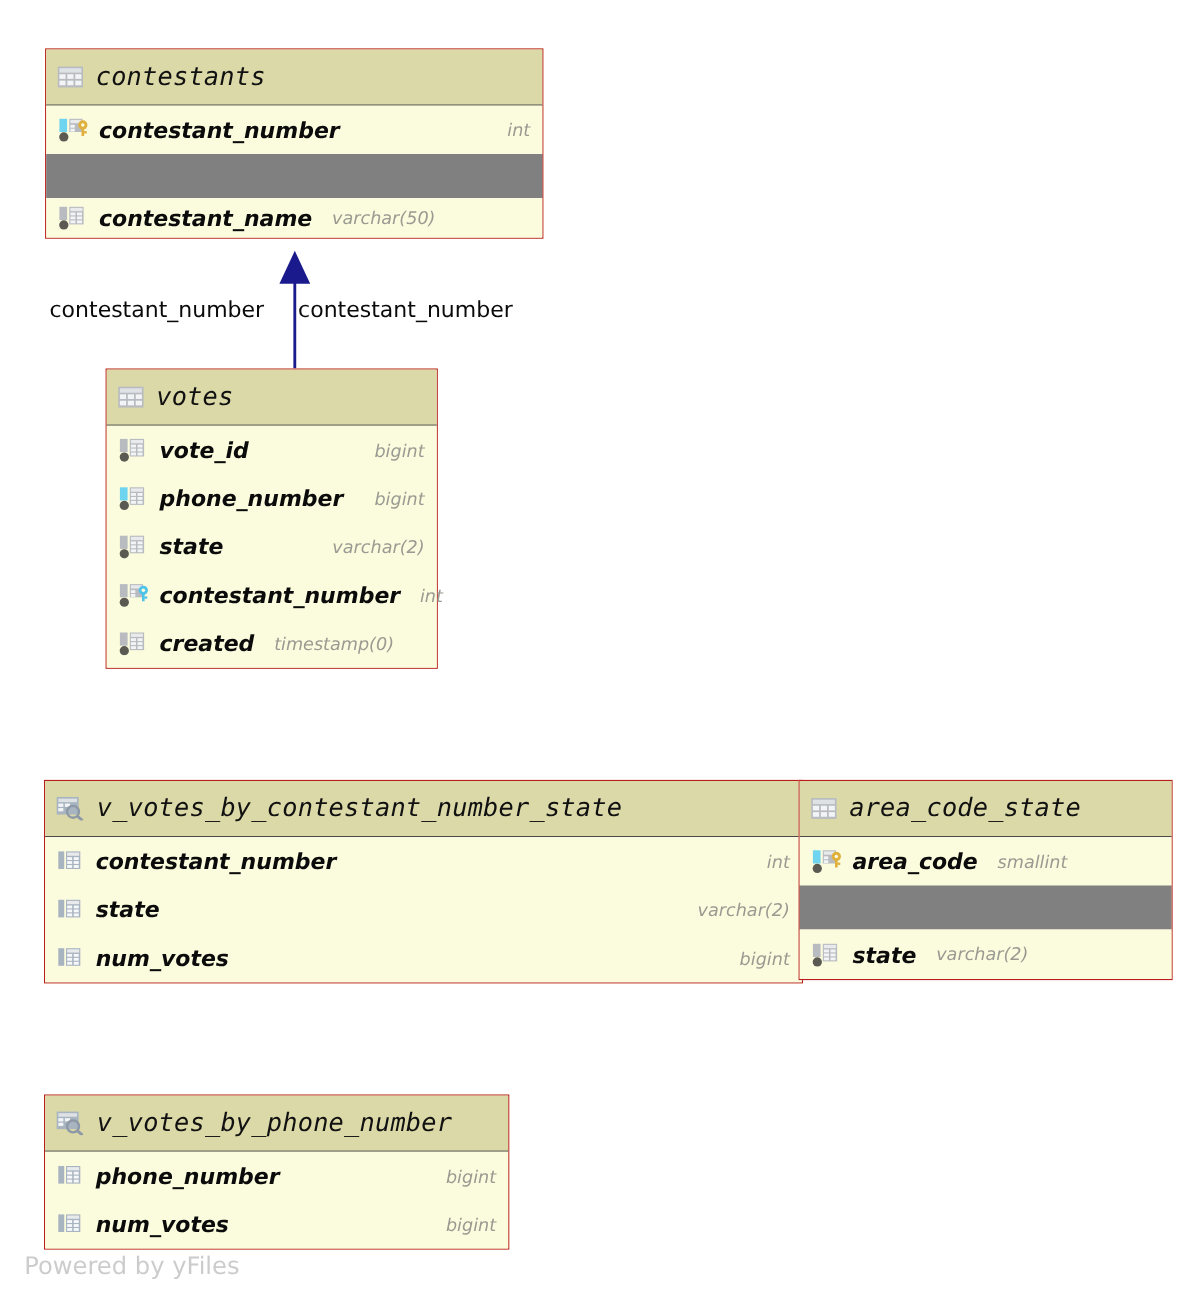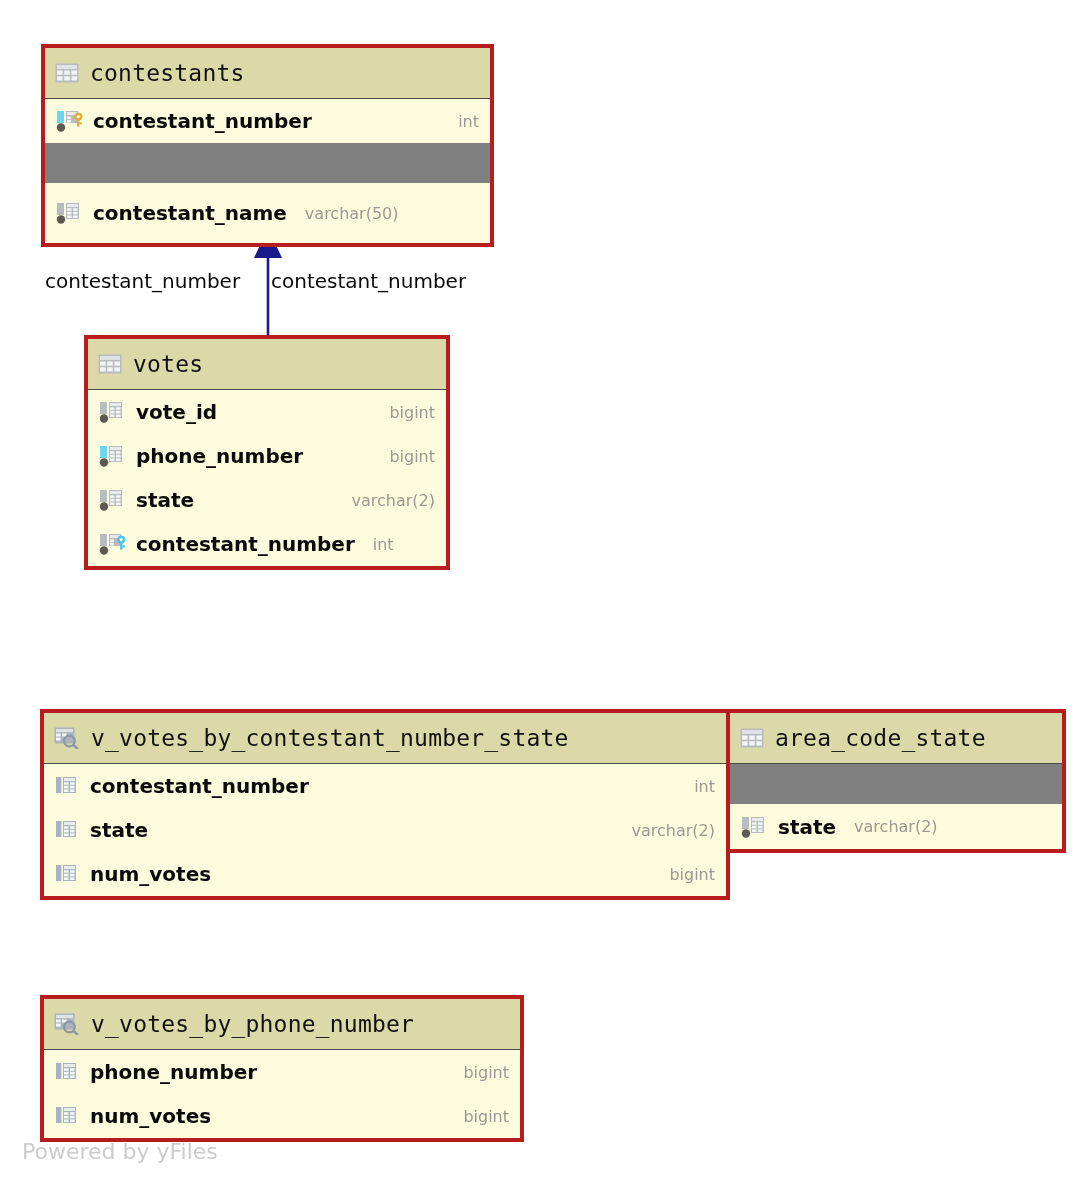--- a/index.html
+++ b/index.html
@@ -18,22 +18,23 @@
   
   #canvas {
     position: absolute;
     inset: 0;
   }
 
   
   .node {
     position: absolute;
     box-sizing: border-box;
-    border: 4px solid #b91c1c;
+    border: 1px solid #b91c1c;
     background: #fbfbdd;
+    font-style: italic;
   }
   .node-header {
     display: flex;
     align-items: center;
     background: #dcd9a8;
     border-bottom: 1px solid #4a4a4a;
     box-sizing: border-box;
     height: 51px;
     padding: 0 10px;
   }
@@ -141,41 +142,41 @@
           <circle cx="22.3" cy="6.6" r="1.6" fill="#fbfbdd"></circle>
           <rect x="21.1" y="9.4" width="2.4" height="7.2" fill="#e0b03c"></rect>
           <rect x="23.3" y="12.2" width="2.6" height="2.1" fill="#e0b03c"></rect>
         </svg>
         <span class="row-name">contestant_number</span>
         <span class="row-type">int</span>
       </div>
 
       <div class="row gap"></div>
 
-      <div class="row tight" style="height:60px">
+      <div class="row tight" style="height:36px">
         <svg class="ico" width="28" height="22" viewBox="0 0 28 22">
           <rect x="1" y="1" width="7" height="12" fill="#b8bcc0"></rect>
           <circle cx="5" cy="17.5" r="4.2" fill="#5a5a52"></circle>
           <rect x="10" y="1" width="13" height="16" fill="#b8bcc0"></rect>
           <rect x="11" y="2" width="11" height="3" fill="#e8eaec"></rect>
           <rect x="11" y="6.2" width="4.6" height="2.6" fill="#f2f4f6"></rect>
           <rect x="17" y="6.2" width="4.6" height="2.6" fill="#f2f4f6"></rect>
           <rect x="11" y="9.8" width="4.6" height="2.6" fill="#f2f4f6"></rect>
           <rect x="17" y="9.8" width="4.6" height="2.6" fill="#f2f4f6"></rect>
           <rect x="11" y="13.4" width="4.6" height="2.6" fill="#f2f4f6"></rect>
           <rect x="17" y="13.4" width="4.6" height="2.6" fill="#f2f4f6"></rect>
         </svg>
         <span class="row-name">contestant_name</span>
         <span class="row-type">varchar(50)</span>
       </div>
 
     </div>
   </div>
 
-  <div class="node" style="left:84px; top:335px; width:366px;">
+  <div class="node" style="left:96px; top:335px; width:302px;">
     <div class="node-header">
       <svg class="ico" width="24" height="20" viewBox="0 0 24 20">
         <rect x="0.5" y="0.5" width="23" height="19" fill="#b8bcc0"></rect>
         <rect x="2" y="2" width="20" height="4" fill="#dfe2e5"></rect>
         <rect x="2" y="7.5" width="5.6" height="4.2" fill="#f2f4f6"></rect>
         <rect x="9.2" y="7.5" width="5.6" height="4.2" fill="#f2f4f6"></rect>
         <rect x="16.4" y="7.5" width="5.6" height="4.2" fill="#f2f4f6"></rect>
         <rect x="2" y="13.3" width="5.6" height="4.2" fill="#f2f4f6"></rect>
         <rect x="9.2" y="13.3" width="5.6" height="4.2" fill="#f2f4f6"></rect>
         <rect x="16.4" y="13.3" width="5.6" height="4.2" fill="#f2f4f6"></rect>
@@ -245,20 +246,36 @@
           <rect x="11" y="10" width="4" height="2.6" fill="#f2f4f6"></rect>
           <circle cx="22.3" cy="6.6" r="4.2" fill="#4fc3e8"></circle>
           <circle cx="22.3" cy="6.6" r="1.6" fill="#fbfbdd"></circle>
           <rect x="21.1" y="9.4" width="2.4" height="7.2" fill="#4fc3e8"></rect>
           <rect x="23.3" y="12.2" width="2.6" height="2.1" fill="#4fc3e8"></rect>
         </svg>
         <span class="row-name">contestant_number</span>
         <span class="row-type">int</span>
       </div>
 
+      <div class="row tight">
+        <svg class="ico" width="28" height="22" viewBox="0 0 28 22">
+          <rect x="1" y="1" width="7" height="12" fill="#b8bcc0"></rect>
+          <circle cx="5" cy="17.5" r="4.2" fill="#5a5a52"></circle>
+          <rect x="10" y="1" width="13" height="16" fill="#b8bcc0"></rect>
+          <rect x="11" y="2" width="11" height="3" fill="#e8eaec"></rect>
+          <rect x="11" y="6.2" width="4.6" height="2.6" fill="#f2f4f6"></rect>
+          <rect x="17" y="6.2" width="4.6" height="2.6" fill="#f2f4f6"></rect>
+          <rect x="11" y="9.8" width="4.6" height="2.6" fill="#f2f4f6"></rect>
+          <rect x="17" y="9.8" width="4.6" height="2.6" fill="#f2f4f6"></rect>
+          <rect x="11" y="13.4" width="4.6" height="2.6" fill="#f2f4f6"></rect>
+          <rect x="17" y="13.4" width="4.6" height="2.6" fill="#f2f4f6"></rect>
+        </svg>
+        <span class="row-name">created</span>
+        <span class="row-type">timestamp(0)</span>
+      </div>
 
     </div>
   </div>
 
   <div class="node" style="left:40px; top:709px; width:690px;">
     <div class="node-header">
       <svg class="ico" width="26" height="22" viewBox="0 0 26 22">
         <rect x="0.5" y="0.5" width="20" height="16" fill="#a8b4c0"></rect>
         <rect x="2" y="2" width="17" height="3.2" fill="#dfe2e5"></rect>
         <rect x="2" y="6.5" width="4.6" height="3" fill="#f2f4f6"></rect>
@@ -331,20 +348,36 @@
         <rect x="9.2" y="7.5" width="5.6" height="4.2" fill="#f2f4f6"></rect>
         <rect x="16.4" y="7.5" width="5.6" height="4.2" fill="#f2f4f6"></rect>
         <rect x="2" y="13.3" width="5.6" height="4.2" fill="#f2f4f6"></rect>
         <rect x="9.2" y="13.3" width="5.6" height="4.2" fill="#f2f4f6"></rect>
         <rect x="16.4" y="13.3" width="5.6" height="4.2" fill="#f2f4f6"></rect>
       </svg>
       <span class="node-title">area_code_state</span>
     </div>
     <div class="rows">
 
+      <div class="row tight" style="height:44px">
+        <svg class="ico" width="28" height="22" viewBox="0 0 28 22">
+          <rect x="1" y="1" width="7" height="12" fill="#6fd4ef"></rect>
+          <circle cx="5" cy="17.5" r="4.2" fill="#5a5a52"></circle>
+          <rect x="10" y="1" width="12" height="12" fill="#b8bcc0"></rect>
+          <rect x="11" y="2" width="10" height="3" fill="#e8eaec"></rect>
+          <rect x="11" y="6.5" width="4" height="2.6" fill="#f2f4f6"></rect>
+          <rect x="11" y="10" width="4" height="2.6" fill="#f2f4f6"></rect>
+          <circle cx="22.3" cy="6.6" r="4.2" fill="#e0b03c"></circle>
+          <circle cx="22.3" cy="6.6" r="1.6" fill="#fbfbdd"></circle>
+          <rect x="21.1" y="9.4" width="2.4" height="7.2" fill="#e0b03c"></rect>
+          <rect x="23.3" y="12.2" width="2.6" height="2.1" fill="#e0b03c"></rect>
+        </svg>
+        <span class="row-name">area_code</span>
+        <span class="row-type">smallint</span>
+      </div>
 
       <div class="row gap"></div>
 
       <div class="row tight" style="height:45px">
         <svg class="ico" width="28" height="22" viewBox="0 0 28 22">
           <rect x="1" y="1" width="7" height="12" fill="#b8bcc0"></rect>
           <circle cx="5" cy="17.5" r="4.2" fill="#5a5a52"></circle>
           <rect x="10" y="1" width="13" height="16" fill="#b8bcc0"></rect>
           <rect x="11" y="2" width="11" height="3" fill="#e8eaec"></rect>
           <rect x="11" y="6.2" width="4.6" height="2.6" fill="#f2f4f6"></rect>
@@ -354,21 +387,21 @@
           <rect x="11" y="13.4" width="4.6" height="2.6" fill="#f2f4f6"></rect>
           <rect x="17" y="13.4" width="4.6" height="2.6" fill="#f2f4f6"></rect>
         </svg>
         <span class="row-name">state</span>
         <span class="row-type">varchar(2)</span>
       </div>
 
     </div>
   </div>
 
-  <div class="node" style="left:40px; top:995px; width:484px;">
+  <div class="node" style="left:40px; top:995px; width:423px;">
     <div class="node-header">
       <svg class="ico" width="26" height="22" viewBox="0 0 26 22">
         <rect x="0.5" y="0.5" width="20" height="16" fill="#a8b4c0"></rect>
         <rect x="2" y="2" width="17" height="3.2" fill="#dfe2e5"></rect>
         <rect x="2" y="6.5" width="4.6" height="3" fill="#f2f4f6"></rect>
         <rect x="8" y="6.5" width="4.6" height="3" fill="#f2f4f6"></rect>
         <rect x="2" y="10.6" width="4.6" height="3" fill="#f2f4f6"></rect>
         <circle cx="15.4" cy="14" r="5.4" fill="none" stroke="#8d99a6" stroke-width="2.2"></circle>
         <line x1="19.4" y1="18" x2="24" y2="22" stroke="#8d99a6" stroke-width="2.6"></line>
       </svg>

